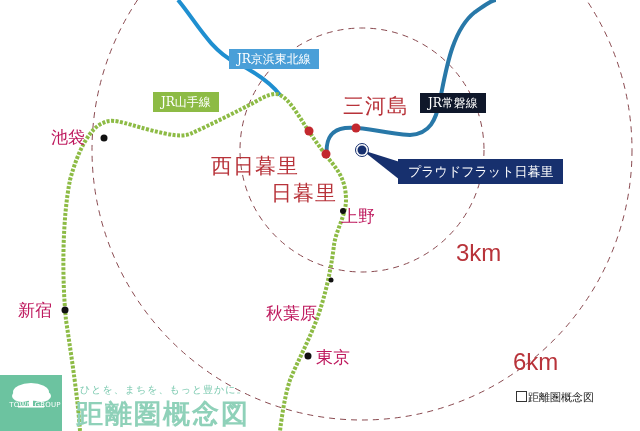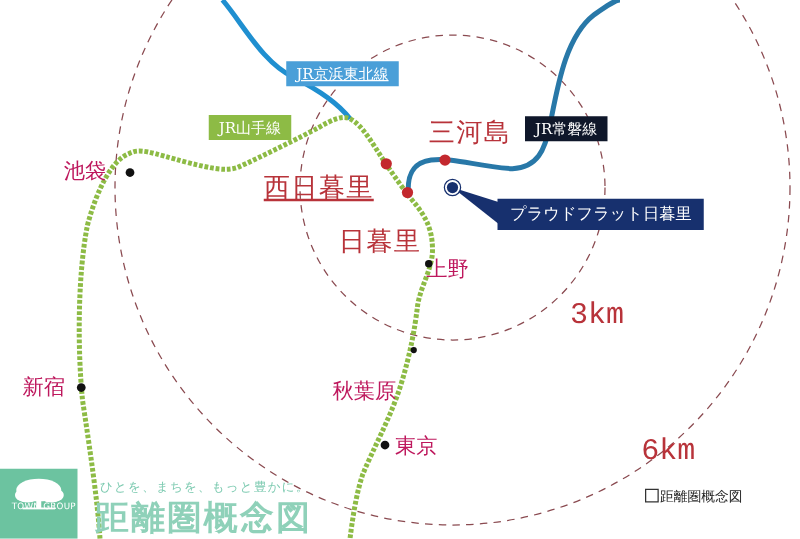--- a/index.html
+++ b/index.html
@@ -2,25 +2,25 @@
 <html><head>
   <meta charset="utf-8">
   <style>
     html, body { margin: 0; padding: 0; background: #ffffff; }
     body { width: 640px; height: 431px; position: relative; overflow: hidden; font-family: "DejaVu Serif", serif; }
     #map { position: absolute; left: 0; top: 0; width: 640px; height: 431px; }
     .label { position: absolute; white-space: nowrap; line-height: 1; }
     .station-label { font-family: "DejaVu Serif", serif; font-size: 17px; color: #be185d; }
     .red-label { font-family: "DejaVu Serif", serif; font-size: 21px; color: #b8333a; letter-spacing: 1px; }
     .line-tag { position: absolute; color: #ffffff; font-family: "DejaVu Serif", serif; font-size: 12px; line-height: 1; padding: 4px 8px; white-space: nowrap; }
-    .tag-keihin { background: #4a9fd8; left: 229px; top: 49px; text-decoration: underline; }
-    .tag-yamanote { background: #8dbb45; left: 153px; top: 92px; margin-left: 14px; }
+    .tag-keihin { background: #4a9fd8; left: 229px; top: 49px; }
+    .tag-yamanote { background: #8dbb45; left: 153px; top: 92px; }
     .tag-joban { background: #0f172a; left: 420px; top: 93px; }
     .property-tag { position: absolute; left: 398px; top: 159px; background: #17306e; color: #ffffff; font-family: "DejaVu Serif", serif; font-size: 13px; padding: 6px 10px; white-space: nowrap; line-height: 1; }
-    .km-label { position: absolute; font-family: Liberation Mono, monospace; color: #b8333a; font-size: 24px; line-height: 1; }
+    .km-label { position: absolute; font-family: Liberation Sans, sans-serif; color: #b8333a; font-size: 24px; line-height: 1; }
     .legend { position: absolute; left: 516px; top: 390px; font-family: "DejaVu Serif", serif; font-size: 11px; color: #222; white-space: nowrap; }
     .legend-box { display: inline-block; width: 9px; height: 9px; border: 1px solid #333; vertical-align: -1px; margin-right: 1px; }
     .logo-box { position: absolute; left: 4px; top: 375px; width: 62px; height: 40px; background: #6cc3a0; }
     .logo-text { position: absolute; left: 0; bottom: 6px; width: 62px; text-align: center; font-family: "DejaVu Sans", sans-serif; font-size: 7px; color: #fff; letter-spacing: 0.2px; }
     .slogan { position: absolute; left: 80px; top: 383px; font-family: "DejaVu Sans", sans-serif; font-size: 10px; color: #7ccab0; letter-spacing: 1px; white-space: nowrap; }
     .brand { position: absolute; left: 76px; top: 396px; font-family: "DejaVu Sans", sans-serif; font-size: 27px; font-weight: bold; color: #8fd1b9; letter-spacing: 2px; white-space: nowrap; }
   </style>
 </head>
 <body>
 
@@ -62,21 +62,21 @@
 <div class="line-tag tag-keihin">JR京浜東北線</div>
 <div class="line-tag tag-yamanote">JR山手線</div>
 <div class="line-tag tag-joban">JR常磐線</div>
 
 <div class="label station-label" style="left:51px; top:129px;">池袋</div>
 <div class="label station-label" style="left:18px; top:302px;">新宿</div>
 <div class="label station-label" style="left:341px; top:208px;">上野</div>
 <div class="label station-label" style="left:266px; top:277px;margin-top:28px;">秋葉原</div>
 <div class="label station-label" style="left:316px; top:349px;">東京</div>
 
-<div class="label red-label" style="left:211px; top:140px;text-decoration:underline;">西日暮里</div>
+<div class="label red-label" style="left:211px; top:156px;">西日暮里</div>
 <div class="label red-label" style="left:271px; top:183px;text-align:right;">日暮里</div>
 <div class="label red-label" style="left:343px; top:96px;">三河島</div>
 
 <div class="property-tag">プラウドフラット日暮里</div>
 
 <div class="km-label" style="left:456px; top:241px;">3km</div>
 <div class="km-label" style="left:513px; top:350px;">6km</div>
 
 <div class="legend"><span class="legend-box"></span><span>距離圏概念図</span></div>
 

